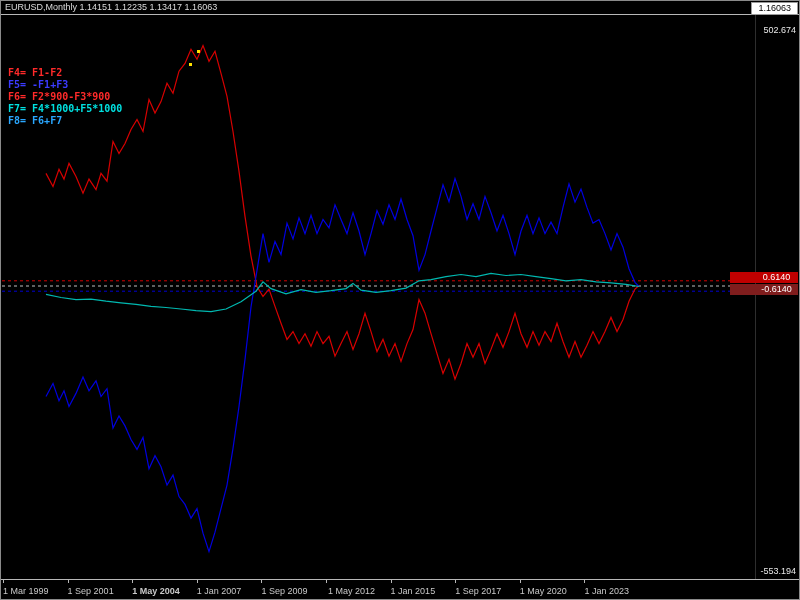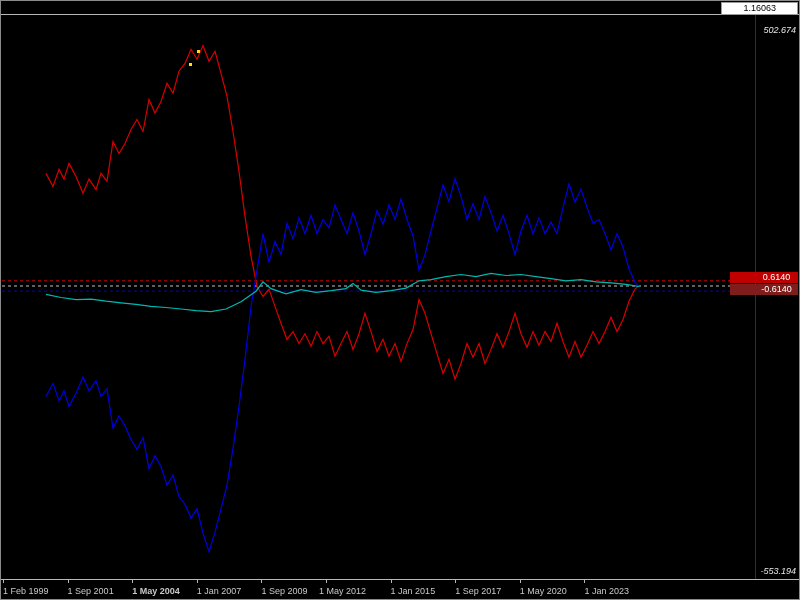--- a/index.html
+++ b/index.html
@@ -7,35 +7,35 @@
     position:relative;width:800px;height:600px;background:#000;
     border:1px solid #8a8a8a;box-sizing:border-box;overflow:hidden;
     font-family:"Liberation Sans",sans-serif;
   }
   .title-line{
     position:absolute;top:1px;left:4px;font-size:9px;color:#dcdcdc;
     white-space:nowrap;z-index:6;
   }
   .price-box{
     position:absolute;top:1px;right:1px;background:#ffffff;color:#000;
-    font-size:9px;line-height:11px;height:11px;padding:0 21px;z-index:7;
+    font-size:9px;line-height:11px;height:11px;padding:0 6px;z-index:7;
     border:1px solid #9a9a9a;
   }
   .sep{position:absolute;left:0;width:100%;height:1px;background:#b8b8b8;z-index:5;}
   .sep-top{top:13px;}
   .sep-bottom{top:578px;}
   .vscale-line{position:absolute;top:14px;left:754px;width:1px;height:564px;background:#2e2e2e;z-index:1;}
   #chart-svg{position:absolute;top:0;left:0;z-index:2;pointer-events:none;}
   #legend{position:absolute;top:66px;left:7px;z-index:4;}
   .legend-item{
     font-family:"DejaVu Sans Mono",monospace;font-weight:bold;
     font-size:10px;line-height:12px;white-space:pre;
   }
   .scale-label{
-    position:absolute;right:3px;font-size:9px;color:#e8e8e8;z-index:6;white-space:nowrap;font-style:italic;
+    position:absolute;right:3px;font-size:9px;color:#e8e8e8;z-index:6;white-space:nowrap;
   }
   .scale-top{top:24px;}
   .scale-bottom{top:565px;}
   .badge{
     position:absolute;right:1px;width:43px;height:11px;line-height:11px;
     font-size:9px;color:#fff;text-align:center;z-index:7;padding-left:25px;
   }
   #badge-red{top:271px;}
   #badge-blue{top:283px;}
   #x-axis{position:absolute;top:583px;left:0;width:100%;height:15px;z-index:6;}
@@ -53,45 +53,53 @@
       <line x1="1" x2="754" y1="279.8" y2="279.8" stroke="#d40000" stroke-width="1" stroke-dasharray="3 3"></line>
       <line x1="1" x2="754" y1="285.0" y2="285.0" stroke="#c0c0c0" stroke-width="1" stroke-dasharray="3 3"></line>
       <line x1="1" x2="754" y1="290.2" y2="290.2" stroke="#0000d4" stroke-width="1" stroke-dasharray="3 3"></line>
       <polyline points="45,172.4 52,185.5 58,168.2 63,178.1 68,162.4 75,175.5 82,192.3 88,178.1 95,188.6 100,172.4 106,180.2 112,140.4 118,152.5 124,142.5 130,128.4 136,118.4 142,130.5 148,98.5 154,112.1 160,100.6 166,82.3 172,92.2 178,70.2 184,62.4 190,48.2 196,58.2 202,44.6 208,60.3 214,50.3 220,72.3 226,95.4 232,130.5 238,170.3 244,215.3 250,255.1 256,285.5 262,295.5 268,288.1 274,305.4 280,322.2 286,338.4 292,330.6 298,342.6 304,332.7 310,345.2 316,330.6 322,342.6 328,335.3 334,355.2 340,342.6 346,330.6 352,348.4 358,332.7 364,312.2 370,330.6 376,350.5 382,338.4 388,355.2 394,342.6 400,360.4 406,342.6 412,328.5 418,298.6 424,312.2 430,332.7 436,352.6 442,372.5 448,358.3 454,378.2 460,362.5 466,342.6 472,356.2 478,342.6 484,362.5 490,348.4 496,332.7 502,346.3 508,330.6 514,312.2 520,332.7 526,346.3 532,330.6 538,344.2 544,330.6 550,340.5 556,322.2 562,340.5 568,356.2 574,340.5 580,356.2 586,344.2 592,330.6 598,342.6 604,330.6 610,316.4 616,330.6 622,318.5 628,300.2 634,288.1 638,284.5" fill="none" stroke="#d80000" stroke-width="1.2"></polyline>
       <polyline points="45,395.5 52,382.4 58,399.7 63,389.8 68,405.5 75,392.4 82,376.1 88,389.8 95,379.8 100,395.5 106,387.7 112,427.0 118,414.9 124,424.9 130,438.5 136,448.4 142,436.4 148,467.8 154,454.7 160,465.7 166,484.1 172,474.1 178,495.6 184,503.4 190,517.1 196,507.6 202,532.2 208,550.6 214,531.2 220,507.6 226,484.1 232,447.4 238,405.5 244,358.3 250,306.0 256,269.3 262,232.6 268,261.4 274,240.5 280,253.6 286,222.1 292,237.9 298,216.9 304,232.6 310,214.3 316,232.6 322,218.5 328,226.9 334,203.8 340,218.5 346,232.6 352,211.7 358,230.0 364,253.6 370,232.6 376,209.6 382,223.2 388,203.8 394,218.5 400,198.0 406,218.5 412,234.7 418,269.3 424,253.6 430,230.0 436,206.9 442,183.9 448,200.7 454,177.6 460,195.4 466,218.5 472,202.8 478,218.5 484,195.4 490,211.7 496,230.0 502,214.3 508,232.6 514,253.6 520,230.0 526,214.3 532,232.6 538,216.9 544,232.6 550,221.1 556,232.6 562,206.4 568,182.9 574,201.2 580,188.1 586,206.4 592,222.1 598,218.5 604,232.6 610,248.9 616,232.6 622,246.2 628,267.7 634,281.3 638,285.5" fill="none" stroke="#0000e0" stroke-width="1.2"></polyline>
       <polyline points="45,293.4 60,296.5 75,298.6 90,298.1 105,300.2 120,301.8 135,303.3 150,305.4 165,306.5 180,308.0 195,309.6 210,310.7 225,308.0 240,300.7 255,290.2 262,280.8 270,287.6 285,292.9 300,288.7 315,291.3 330,289.7 345,287.6 352,282.4 360,289.2 375,291.3 390,289.7 405,287.1 418,279.8 430,278.7 445,275.6 460,273.5 475,275.6 490,272.4 505,274.5 520,273.5 535,275.6 550,277.7 565,279.8 580,278.7 595,280.8 610,281.9 625,283.4 638,285.5" fill="none" stroke="#00b8b0" stroke-width="1.2"></polyline>
       <rect x="188" y="62" width="3" height="3" fill="#ffe000"></rect>
       <rect x="196" y="49" width="3" height="3" fill="#ffe000"></rect>
     </svg>
 
+  <div class="title-line">EURUSD,Monthly  1.14151 1.12235 1.13417 1.16063</div>
   <div class="price-box">1.16063</div>
 
   <div class="sep sep-top"></div>
   <div class="vscale-line"></div>
 
+  <div id="legend">
+      <div class="legend-item" style="color: rgb(255, 42, 42);">F4= F1-F2</div>
+      <div class="legend-item" style="color: rgb(59, 59, 255);">F5= -F1+F3</div>
+      <div class="legend-item" style="color: rgb(255, 42, 42);">F6= F2*900-F3*900</div>
+      <div class="legend-item" style="color: rgb(0, 224, 224);">F7= F4*1000+F5*1000</div>
+      <div class="legend-item" style="color: rgb(42, 167, 255);">F8= F6+F7</div>
+    </div>
 
   <div class="scale-label scale-top">502.674</div>
   <div class="scale-label scale-bottom">-553.194</div>
 
   <div class="badge" id="badge-red" style="background: rgb(192, 0, 0);">0.6140</div>
   <div class="badge" id="badge-blue" style="background: #7f1d1d;">-0.6140</div>
 
   <div class="sep sep-bottom"></div>
   <div id="x-axis">
-      <span class="x-label" style="left: 2px;">1 Feb 1999</span>
+      <span class="x-label" style="left: 2px;">1 Mar 1999</span>
       <div class="x-tick" style="left: 2px;"></div>
       <span class="x-label" style="left: 66.6px;">1 Sep 2001</span>
       <div class="x-tick" style="left: 66.6px;"></div>
       <span class="x-label" style="left: 131.2px; font-weight: bold;">1 May 2004</span>
       <div class="x-tick" style="left: 131.2px;"></div>
       <span class="x-label" style="left: 195.8px;">1 Jan 2007</span>
       <div class="x-tick" style="left: 195.8px;"></div>
       <span class="x-label" style="left: 260.4px;">1 Sep 2009</span>
       <div class="x-tick" style="left: 260.4px;"></div>
-      <span class="x-label" style="left: 318px;">1 May 2012</span>
+      <span class="x-label" style="left: 327px;">1 May 2012</span>
       <div class="x-tick" style="left: 325px;"></div>
       <span class="x-label" style="left: 389.6px;">1 Jan 2015</span>
       <div class="x-tick" style="left: 389.6px;"></div>
       <span class="x-label" style="left: 454.2px;">1 Sep 2017</span>
       <div class="x-tick" style="left: 454.2px;"></div>
       <span class="x-label" style="left: 518.8px;">1 May 2020</span>
       <div class="x-tick" style="left: 518.8px;"></div>
       <span class="x-label" style="left: 583.4px;">1 Jan 2023</span>
       <div class="x-tick" style="left: 583.4px;"></div>
     </div>

